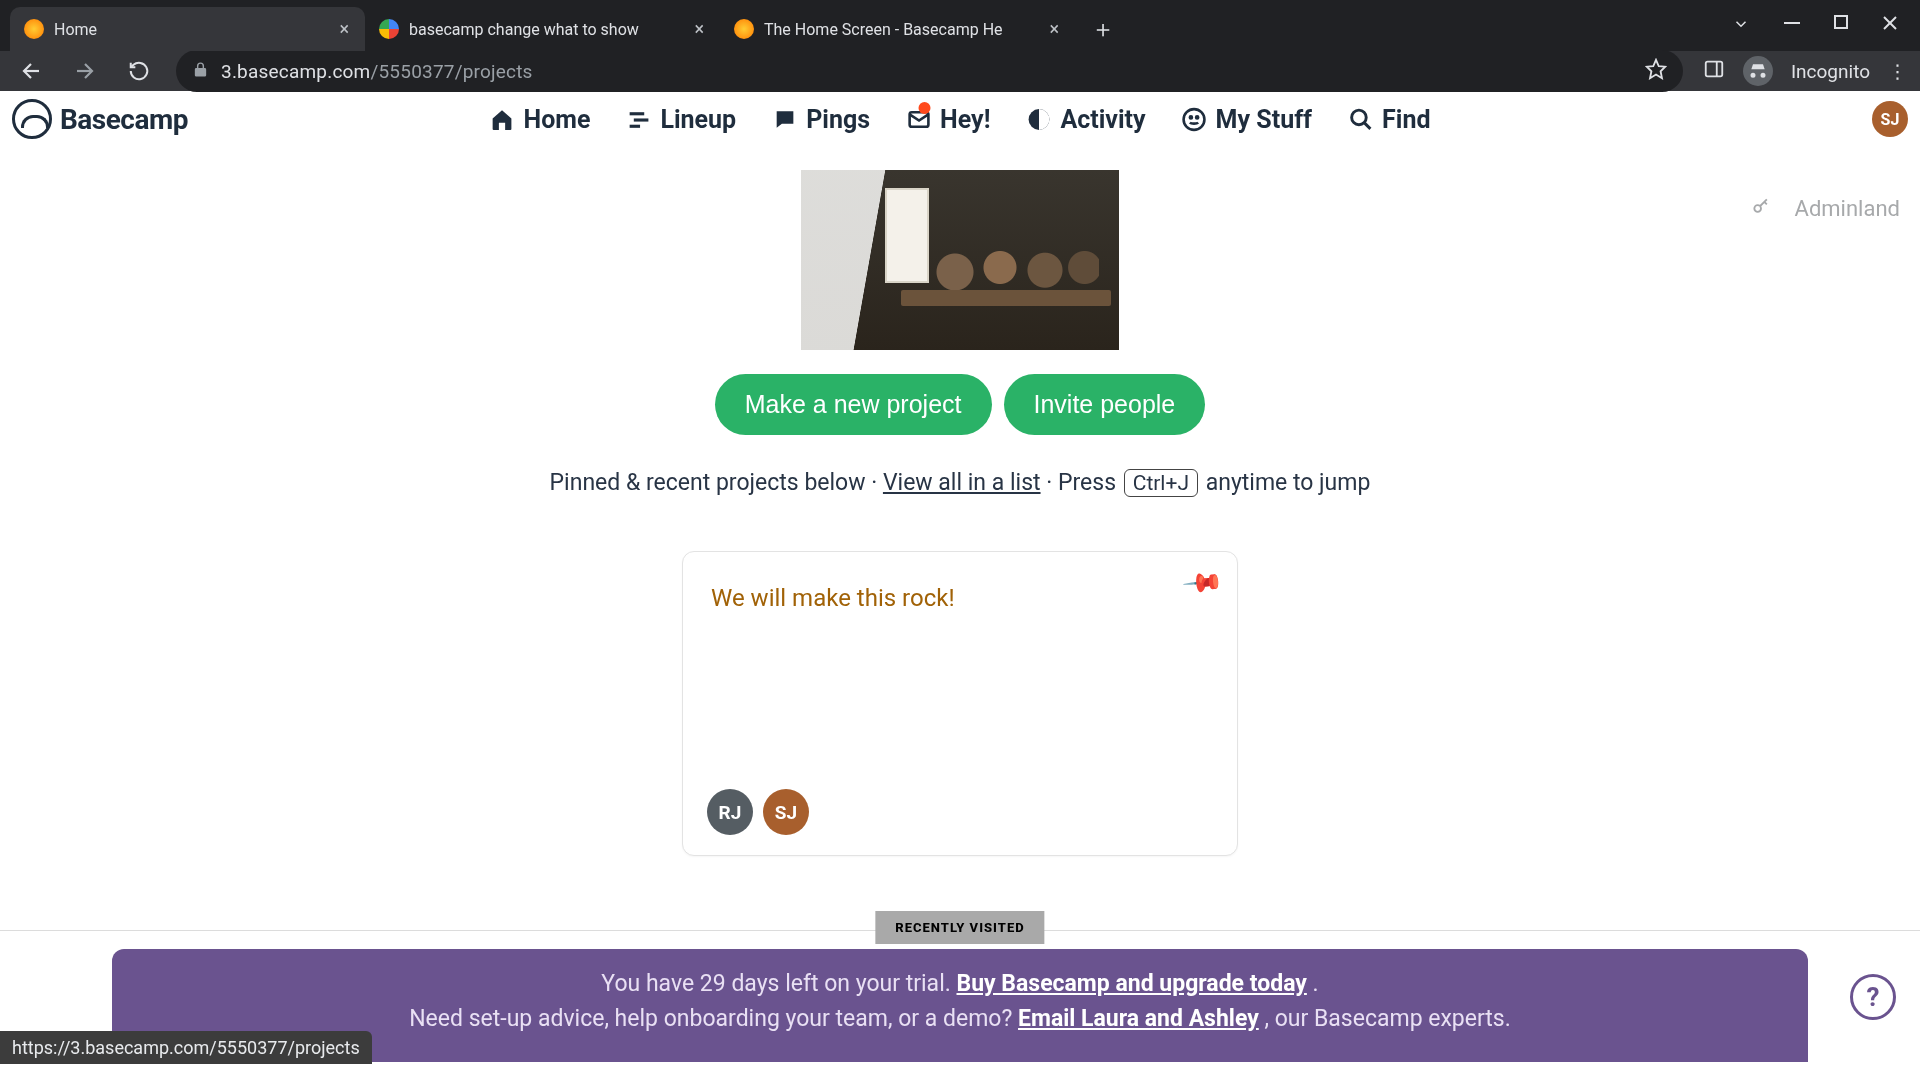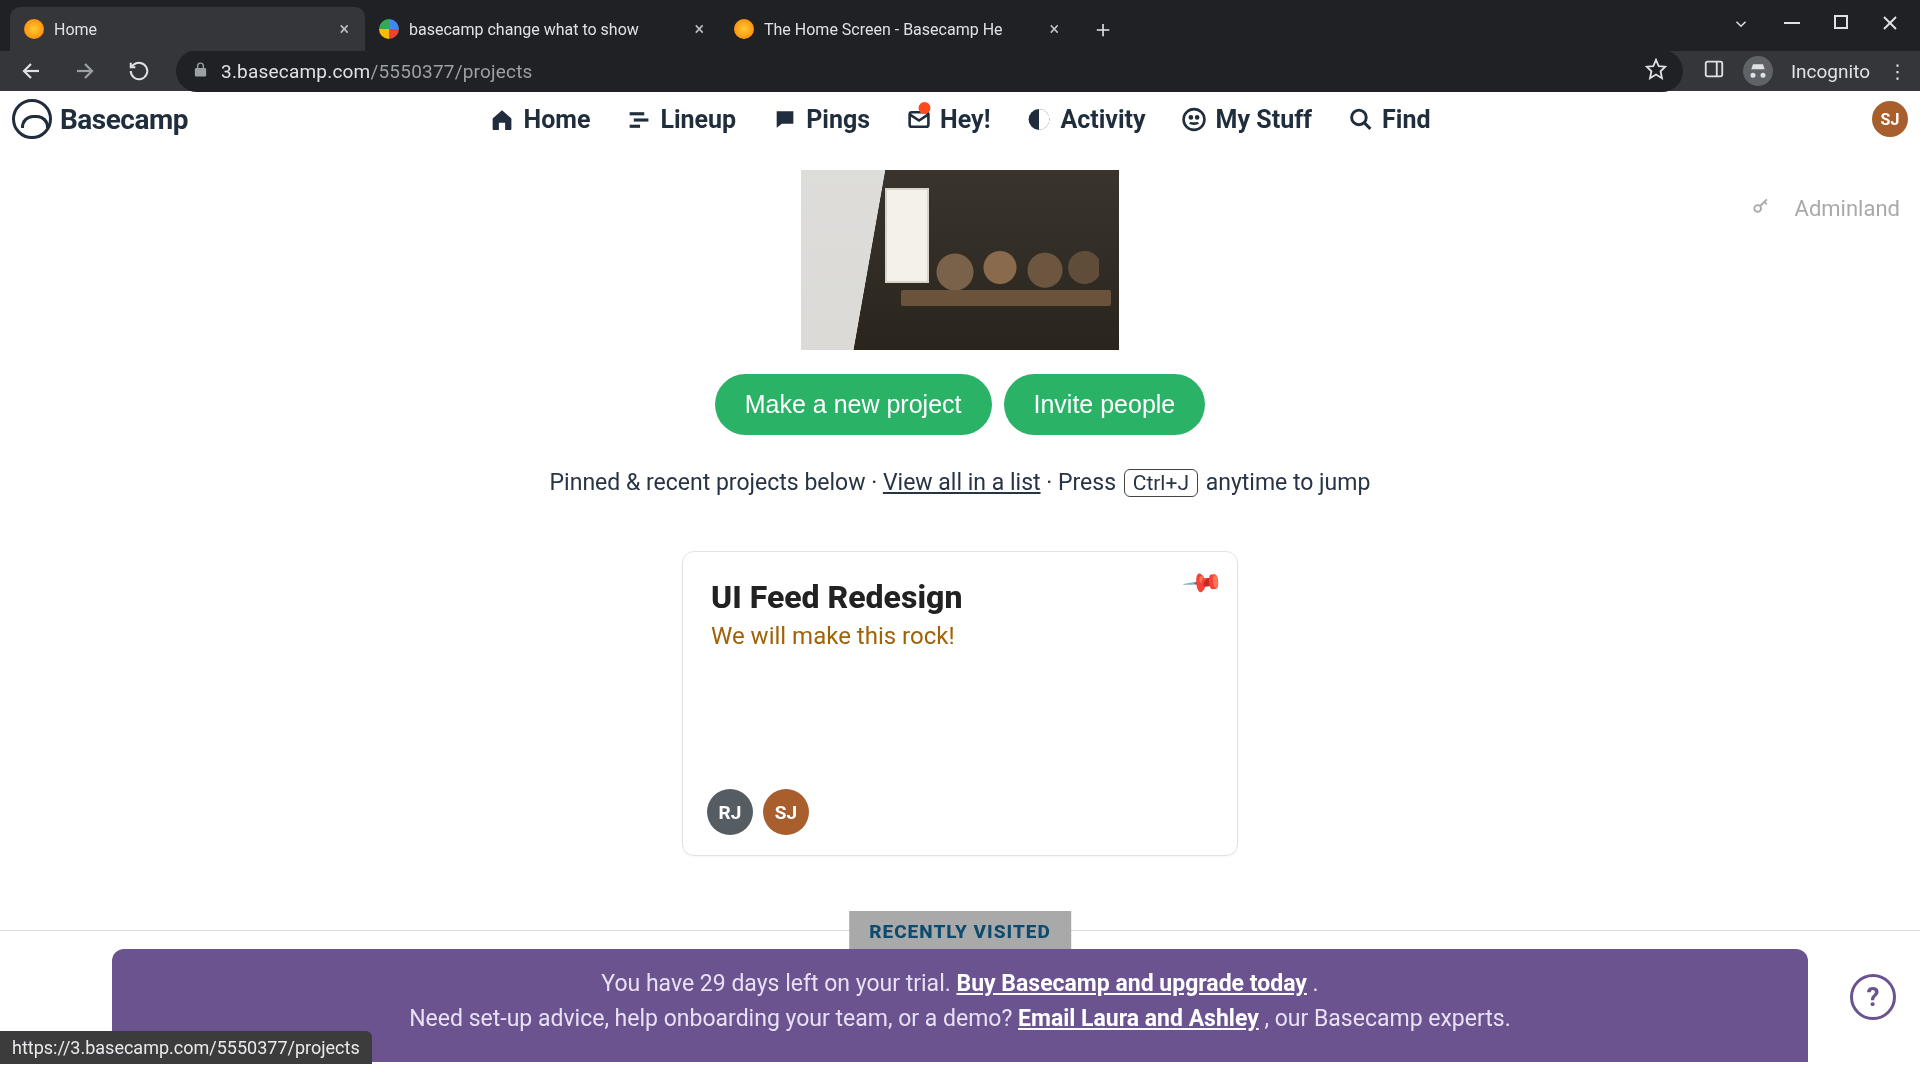--- a/index.html
+++ b/index.html
@@ -181,22 +181,22 @@
       font-weight:700; font-size:19px; display:flex; align-items:center; justify-content:center;
     }
     .mini.rj { background:#555d63; }
     .mini.sj { background:#a85f2d; }
 
     .section-div {
       margin-top:74px; border-top:1px solid #dcdcdc; position:relative;
     }
     .section-tag {
       position:absolute; left:50%; top:-20px; transform:translateX(-50%);
-      background:#a9a9a9; color:#0c4a6e; font-weight:800; letter-spacing:1px;
-      font-size:19px; padding:9px 20px;
+      background:#a9a9a9; color:#000000; font-weight:800; letter-spacing:1px;
+      font-size:13px; padding:9px 20px;
     }
 
     .trial-banner {
       position:absolute; left:112px; right:112px; bottom:2px;
       background:#6a538f; color:#e9e0f4; border-radius:12px 12px 0 0;
       padding:18px 24px 26px; font-size:23px; text-align:center; line-height:1.5;
     }
     .trial-banner a { color:#fff; font-weight:700; text-decoration:underline; }
 
     .help-fab {
@@ -414,21 +414,20 @@
   <div class="help-row">
     <span>Pinned &amp; recent projects below · </span>
     <a>View all in a list</a>
     <span> · Press </span>
     <span class="kbd">Ctrl+J</span>
     <span> anytime to jump</span>
   </div>
 
   <div class="project-card">
     <span class="pin">📌</span>
-    <h2>UI Feed Redesign</h2>
     <p>We will make this rock!</p>
     <div class="card-avatars">
       <span class="mini rj">
         <span>RJ</span>
       </span>
       <span class="mini sj">
         <span>SJ</span>
       </span>
     </div>
   </div>

